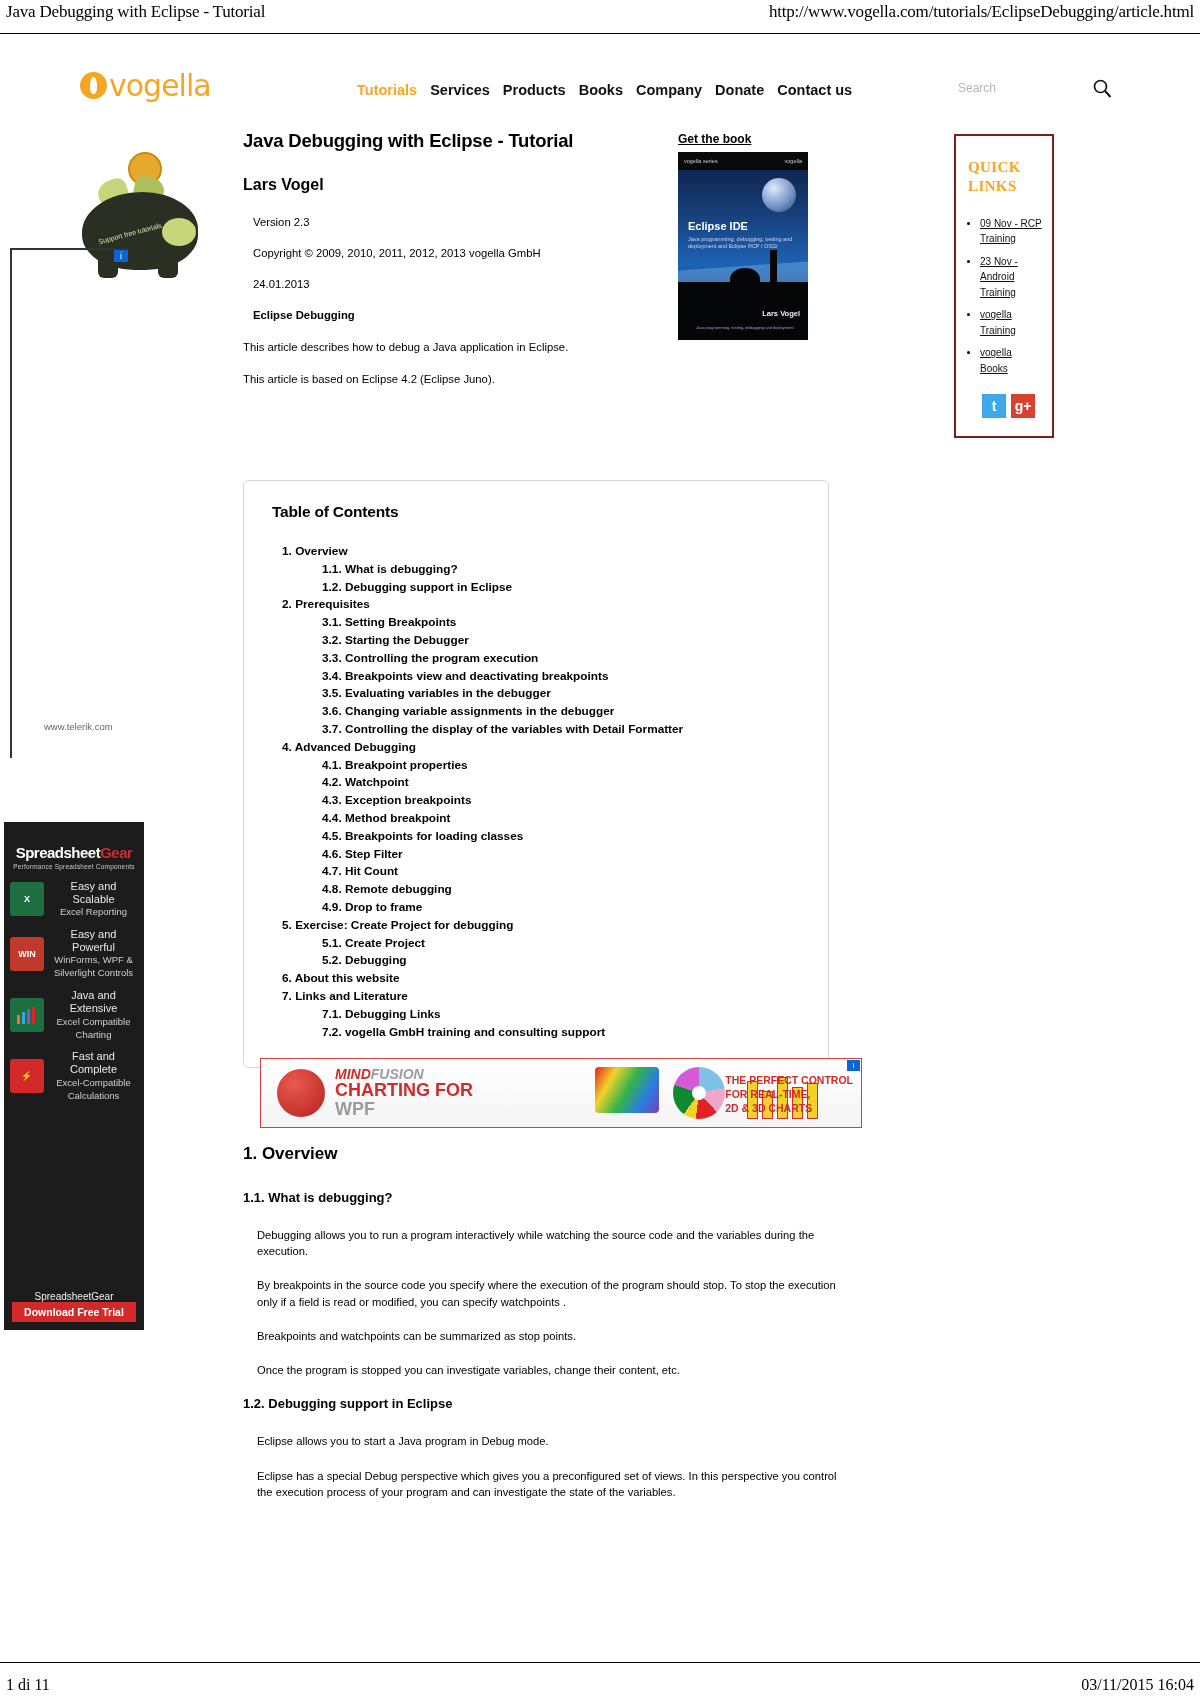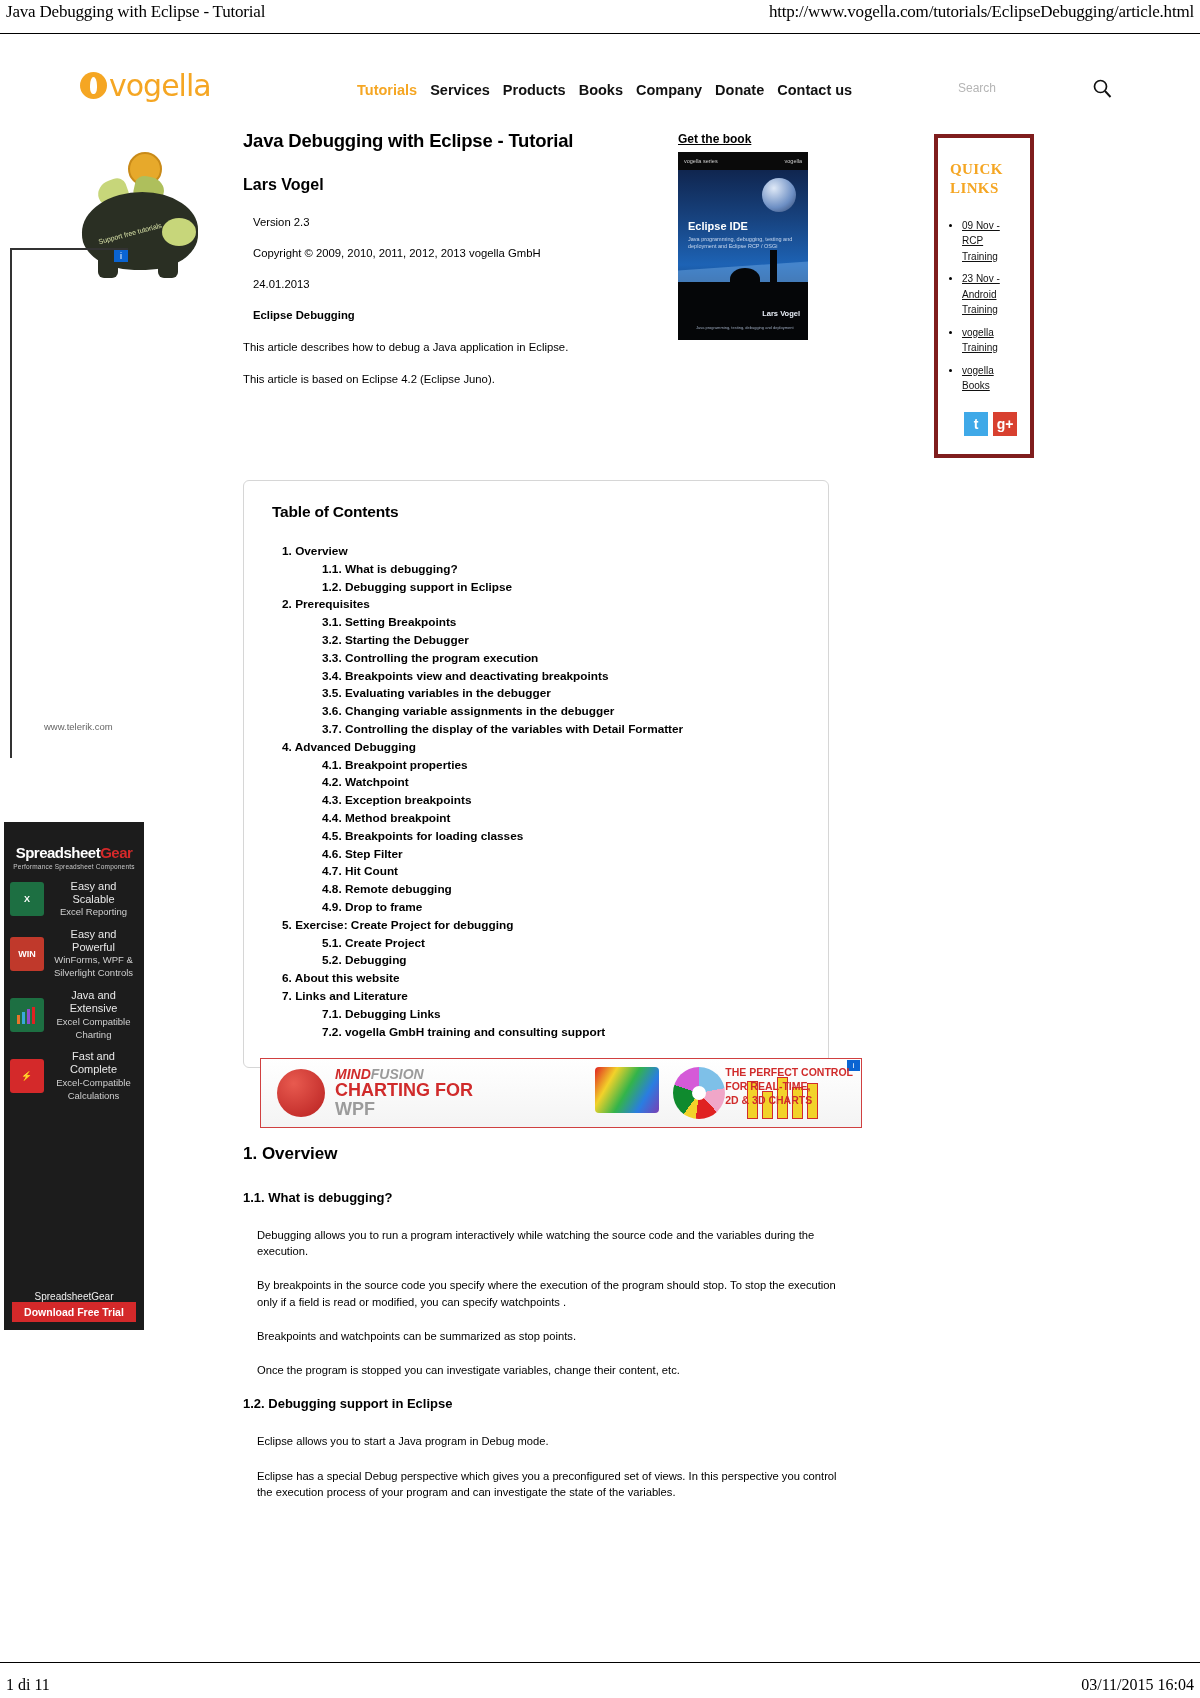--- a/index.html
+++ b/index.html
@@ -417,21 +417,21 @@
     position: absolute;
     left: 74px; top: 8px;
     line-height: 1.02;
   }
   .mf-l1 { font-size: 14px; font-weight: bold; font-style: italic; color: #d02b2b; }
   .mf-l1 .grey { color: #9b9b9b; }
   .mf-l2 { font-size: 18px; font-weight: bold; color: #d02b2b; }
   .mf-l3 { font-size: 18px; font-weight: bold; color: #9b9b9b; }
   .mf-right {
     position: absolute;
-    right: 8px; top: 7px;
+    right: 8px; top: 15px;
     text-align: left;
     color: #d02b2b;
     font-size: 10.5px;
     font-weight: bold;
     line-height: 1.32;
   }
   .mf-charts {
     position: absolute;
     left: 300px; top: 2px;
     width: 300px; height: 64px;
@@ -502,24 +502,24 @@
   }
   p.body {
     font-size: 11.2px;
     line-height: 1.45;
     margin: 0 0 18px 14px;
   }
 
   
   .sidebar {
     position: absolute;
-    left: 934px;
+    left: 954px;
     top: 98px;
     width: 100px;
-    border: 4px solid #7f1d1d;
+    border: 2px solid #7f1d1d;
     background: #fff;
     padding: 22px 10px 18px 10px;
     box-sizing: border-box;
   }
   .sidebar h4 {
     color: #f5a623;
     font-family: "Liberation Serif", serif;
     font-size: 15px;
     font-weight: bold;
     letter-spacing: 0.4px;

